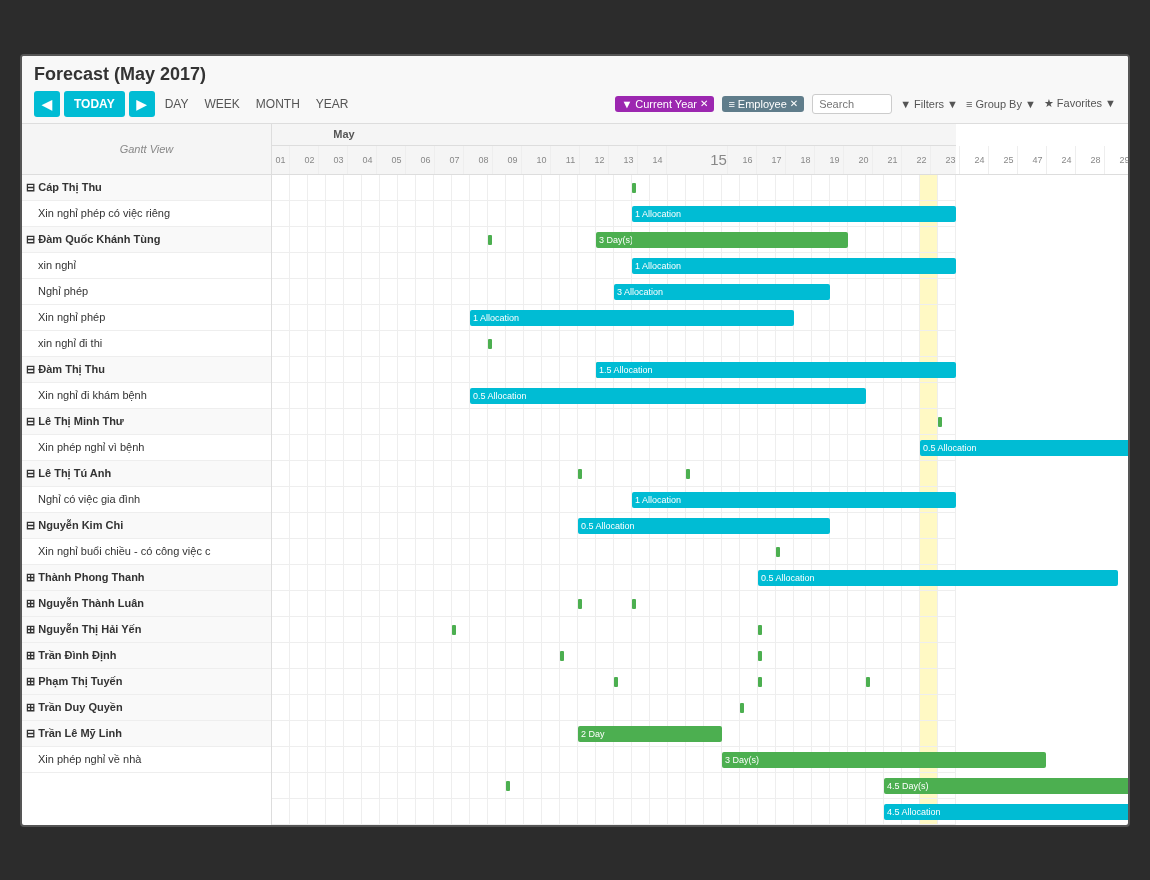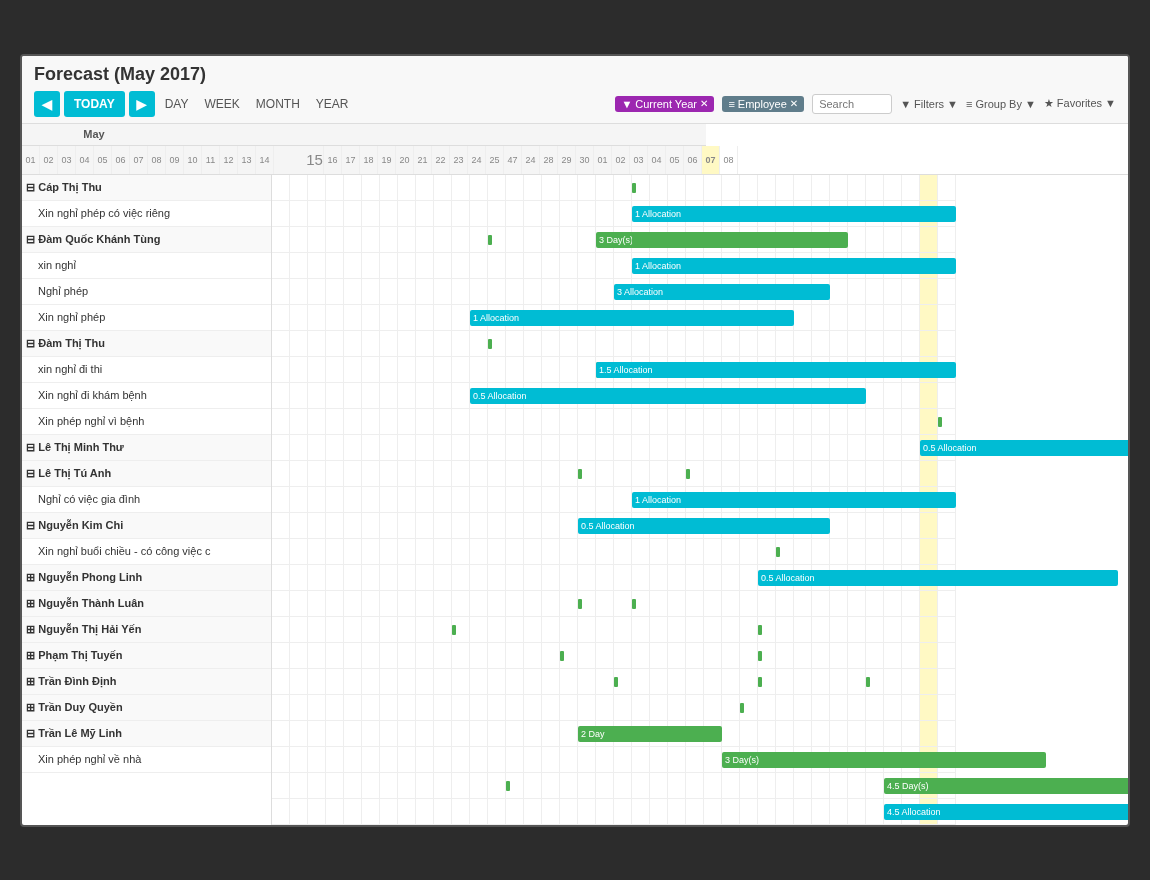--- a/index.html
+++ b/index.html
@@ -141,25 +141,26 @@
         <input class="search-box" type="text" placeholder="Search" style="">
         <button class="filters-btn">▼ Filters ▼</button>
         <button class="groupby-btn">≡ Group By ▼</button>
         <button class="favorites-btn">★ Favorites ▼</button>
       </div>
     </div>
   </div>
 
   <div id="gantt-wrapper">
   <div style="display: flex; border-bottom: 1px solid rgb(221, 221, 221);">
+        <div style="width: 250px; flex-shrink: 0; height: 50px; background: rgb(245, 245, 245); border-right: 1px solid rgb(221, 221, 221); display: flex; align-items: center; justify-content: center; font-size: 11px; color: rgb(136, 136, 136); font-style: italic;">Gantt View</div>
         <div style="width: 684px; background: rgb(245, 245, 245); height: 50px; position: relative;">
           <div style="height: 22px; display: flex; align-items: center; border-bottom: 1px solid rgb(221, 221, 221);">
             <div style="width: 144px; text-align: center; font-size: 11px; color: rgb(85, 85, 85); font-weight: bold;">May</div>
           </div>
-          <div style="height: 28px; display: flex; align-items: center;">
+          <div style="height: 28px; display: flex; align-items: center; gap: 11px;">
             <div style="width: 18px; flex-shrink: 0; text-align: center; font-size: 9px; color: rgb(136, 136, 136); border-right: 1px solid rgb(238, 238, 238); height: 100%; display: flex; align-items: center; justify-content: center;">01</div>
             <div style="width: 18px; flex-shrink: 0; text-align: center; font-size: 9px; color: rgb(136, 136, 136); border-right: 1px solid rgb(238, 238, 238); height: 100%; display: flex; align-items: center; justify-content: center;">02</div>
             <div style="width: 18px; flex-shrink: 0; text-align: center; font-size: 9px; color: rgb(136, 136, 136); border-right: 1px solid rgb(238, 238, 238); height: 100%; display: flex; align-items: center; justify-content: center;">03</div>
             <div style="width: 18px; flex-shrink: 0; text-align: center; font-size: 9px; color: rgb(136, 136, 136); border-right: 1px solid rgb(238, 238, 238); height: 100%; display: flex; align-items: center; justify-content: center;">04</div>
             <div style="width: 18px; flex-shrink: 0; text-align: center; font-size: 9px; color: rgb(136, 136, 136); border-right: 1px solid rgb(238, 238, 238); height: 100%; display: flex; align-items: center; justify-content: center;">05</div>
             <div style="width: 18px; flex-shrink: 0; text-align: center; font-size: 9px; color: rgb(136, 136, 136); border-right: 1px solid rgb(238, 238, 238); height: 100%; display: flex; align-items: center; justify-content: center;">06</div>
             <div style="width: 18px; flex-shrink: 0; text-align: center; font-size: 9px; color: rgb(136, 136, 136); border-right: 1px solid rgb(238, 238, 238); height: 100%; display: flex; align-items: center; justify-content: center;">07</div>
             <div style="width: 18px; flex-shrink: 0; text-align: center; font-size: 9px; color: rgb(136, 136, 136); border-right: 1px solid rgb(238, 238, 238); height: 100%; display: flex; align-items: center; justify-content: center;">08</div>
             <div style="width: 18px; flex-shrink: 0; text-align: center; font-size: 9px; color: rgb(136, 136, 136); border-right: 1px solid rgb(238, 238, 238); height: 100%; display: flex; align-items: center; justify-content: center;">09</div>
             <div style="width: 18px; flex-shrink: 0; text-align: center; font-size: 9px; color: rgb(136, 136, 136); border-right: 1px solid rgb(238, 238, 238); height: 100%; display: flex; align-items: center; justify-content: center;">10</div>
@@ -195,34 +196,34 @@
         </div>
       </div>
       <div style="display: flex;">
         <div style="width: 250px; flex-shrink: 0; border-right: 1px solid rgb(221, 221, 221);">
           <div style="height: 26px; border-bottom: 1px solid rgb(238, 238, 238); display: flex; align-items: center; padding-left: 4px; font-size: 11px; color: rgb(51, 51, 51); white-space: nowrap; overflow: hidden; font-weight: bold; background: rgb(249, 249, 249);">⊟ Cáp Thị Thu</div>
           <div style="height: 26px; border-bottom: 1px solid rgb(238, 238, 238); display: flex; align-items: center; padding-left: 16px; font-size: 11px; color: rgb(51, 51, 51); white-space: nowrap; overflow: hidden;">Xin nghỉ phép có việc riêng</div>
           <div style="height: 26px; border-bottom: 1px solid rgb(238, 238, 238); display: flex; align-items: center; padding-left: 4px; font-size: 11px; color: rgb(51, 51, 51); white-space: nowrap; overflow: hidden; font-weight: bold; background: rgb(249, 249, 249);">⊟ Đàm Quốc Khánh Tùng</div>
           <div style="height: 26px; border-bottom: 1px solid rgb(238, 238, 238); display: flex; align-items: center; padding-left: 16px; font-size: 11px; color: rgb(51, 51, 51); white-space: nowrap; overflow: hidden;">xin nghỉ</div>
           <div style="height: 26px; border-bottom: 1px solid rgb(238, 238, 238); display: flex; align-items: center; padding-left: 16px; font-size: 11px; color: rgb(51, 51, 51); white-space: nowrap; overflow: hidden;">Nghỉ phép</div>
           <div style="height: 26px; border-bottom: 1px solid rgb(238, 238, 238); display: flex; align-items: center; padding-left: 16px; font-size: 11px; color: rgb(51, 51, 51); white-space: nowrap; overflow: hidden;">Xin nghỉ phép</div>
+          <div style="height: 26px; border-bottom: 1px solid rgb(238, 238, 238); display: flex; align-items: center; padding-left: 16px; font-size: 11px; color: rgb(51, 51, 51); white-space: nowrap; overflow: hidden;">xin nghỉ đi thi</div>
           <div style="height: 26px; border-bottom: 1px solid rgb(238, 238, 238); display: flex; align-items: center; padding-left: 4px; font-size: 11px; color: rgb(51, 51, 51); white-space: nowrap; overflow: hidden; font-weight: bold; background: rgb(249, 249, 249);">⊟ Đàm Thị Thu</div>
-          <div style="height: 26px; border-bottom: 1px solid rgb(238, 238, 238); display: flex; align-items: center; padding-left: 16px; font-size: 11px; color: rgb(51, 51, 51); white-space: nowrap; overflow: hidden;">xin nghỉ đi thi</div>
           <div style="height: 26px; border-bottom: 1px solid rgb(238, 238, 238); display: flex; align-items: center; padding-left: 16px; font-size: 11px; color: rgb(51, 51, 51); white-space: nowrap; overflow: hidden;">Xin nghỉ đi khám bệnh</div>
+          <div style="height: 26px; border-bottom: 1px solid rgb(238, 238, 238); display: flex; align-items: center; padding-left: 4px; font-size: 11px; color: rgb(51, 51, 51); white-space: nowrap; overflow: hidden; font-weight: bold; background: rgb(249, 249, 249);">⊟ Lê Thị Minh Thư</div>
           <div style="height: 26px; border-bottom: 1px solid rgb(238, 238, 238); display: flex; align-items: center; padding-left: 16px; font-size: 11px; color: rgb(51, 51, 51); white-space: nowrap; overflow: hidden;">Xin phép nghỉ vì bệnh</div>
-          <div style="height: 26px; border-bottom: 1px solid rgb(238, 238, 238); display: flex; align-items: center; padding-left: 4px; font-size: 11px; color: rgb(51, 51, 51); white-space: nowrap; overflow: hidden; font-weight: bold; background: rgb(249, 249, 249);">⊟ Lê Thị Minh Thư</div>
           <div style="height: 26px; border-bottom: 1px solid rgb(238, 238, 238); display: flex; align-items: center; padding-left: 4px; font-size: 11px; color: rgb(51, 51, 51); white-space: nowrap; overflow: hidden; font-weight: bold; background: rgb(249, 249, 249);">⊟ Lê Thị Tú Anh</div>
           <div style="height: 26px; border-bottom: 1px solid rgb(238, 238, 238); display: flex; align-items: center; padding-left: 16px; font-size: 11px; color: rgb(51, 51, 51); white-space: nowrap; overflow: hidden;">Nghỉ có việc gia đình</div>
           <div style="height: 26px; border-bottom: 1px solid rgb(238, 238, 238); display: flex; align-items: center; padding-left: 4px; font-size: 11px; color: rgb(51, 51, 51); white-space: nowrap; overflow: hidden; font-weight: bold; background: rgb(249, 249, 249);">⊟ Nguyễn Kim Chi</div>
           <div style="height: 26px; border-bottom: 1px solid rgb(238, 238, 238); display: flex; align-items: center; padding-left: 16px; font-size: 11px; color: rgb(51, 51, 51); white-space: nowrap; overflow: hidden;">Xin nghỉ buổi chiều - có công việc c</div>
-          <div style="height: 26px; border-bottom: 1px solid rgb(238, 238, 238); display: flex; align-items: center; padding-left: 4px; font-size: 11px; color: rgb(51, 51, 51); white-space: nowrap; overflow: hidden; font-weight: bold; background: rgb(249, 249, 249);">⊞ Nguyễn Phong Linh</div>
+          <div style="height: 26px; border-bottom: 1px solid rgb(238, 238, 238); display: flex; align-items: center; padding-left: 4px; font-size: 11px; color: rgb(51, 51, 51); white-space: nowrap; overflow: hidden; font-weight: bold; background: rgb(249, 249, 249);">⊞ Thành Phong Thanh</div>
           <div style="height: 26px; border-bottom: 1px solid rgb(238, 238, 238); display: flex; align-items: center; padding-left: 4px; font-size: 11px; color: rgb(51, 51, 51); white-space: nowrap; overflow: hidden; font-weight: bold; background: rgb(249, 249, 249);">⊞ Nguyễn Thành Luân</div>
           <div style="height: 26px; border-bottom: 1px solid rgb(238, 238, 238); display: flex; align-items: center; padding-left: 4px; font-size: 11px; color: rgb(51, 51, 51); white-space: nowrap; overflow: hidden; font-weight: bold; background: rgb(249, 249, 249);">⊞ Nguyễn Thị Hải Yến</div>
+          <div style="height: 26px; border-bottom: 1px solid rgb(238, 238, 238); display: flex; align-items: center; padding-left: 4px; font-size: 11px; color: rgb(51, 51, 51); white-space: nowrap; overflow: hidden; font-weight: bold; background: rgb(249, 249, 249);">⊞ Trần Đình Định</div>
           <div style="height: 26px; border-bottom: 1px solid rgb(238, 238, 238); display: flex; align-items: center; padding-left: 4px; font-size: 11px; color: rgb(51, 51, 51); white-space: nowrap; overflow: hidden; font-weight: bold; background: rgb(249, 249, 249);">⊞ Phạm Thị Tuyến</div>
-          <div style="height: 26px; border-bottom: 1px solid rgb(238, 238, 238); display: flex; align-items: center; padding-left: 4px; font-size: 11px; color: rgb(51, 51, 51); white-space: nowrap; overflow: hidden; font-weight: bold; background: rgb(249, 249, 249);">⊞ Trần Đình Định</div>
           <div style="height: 26px; border-bottom: 1px solid rgb(238, 238, 238); display: flex; align-items: center; padding-left: 4px; font-size: 11px; color: rgb(51, 51, 51); white-space: nowrap; overflow: hidden; font-weight: bold; background: rgb(249, 249, 249);">⊞ Trần Duy Quyền</div>
           <div style="height: 26px; border-bottom: 1px solid rgb(238, 238, 238); display: flex; align-items: center; padding-left: 4px; font-size: 11px; color: rgb(51, 51, 51); white-space: nowrap; overflow: hidden; font-weight: bold; background: rgb(249, 249, 249);">⊟ Trần Lê Mỹ Linh</div>
           <div style="height: 26px; border-bottom: 1px solid rgb(238, 238, 238); display: flex; align-items: center; padding-left: 16px; font-size: 11px; color: rgb(51, 51, 51); white-space: nowrap; overflow: hidden;">Xin phép nghỉ về nhà</div>
         </div>
         <div style="width: 684px; position: relative;">
           <div style="height: 26px; border-bottom: 1px solid rgb(238, 238, 238); position: relative; display: flex;">
             <div style="width: 18px; flex-shrink: 0; border-right: 1px solid rgb(238, 238, 238); height: 100%;"></div>
             <div style="width: 18px; flex-shrink: 0; border-right: 1px solid rgb(238, 238, 238); height: 100%;"></div>
             <div style="width: 18px; flex-shrink: 0; border-right: 1px solid rgb(238, 238, 238); height: 100%;"></div>
             <div style="width: 18px; flex-shrink: 0; border-right: 1px solid rgb(238, 238, 238); height: 100%;"></div>

